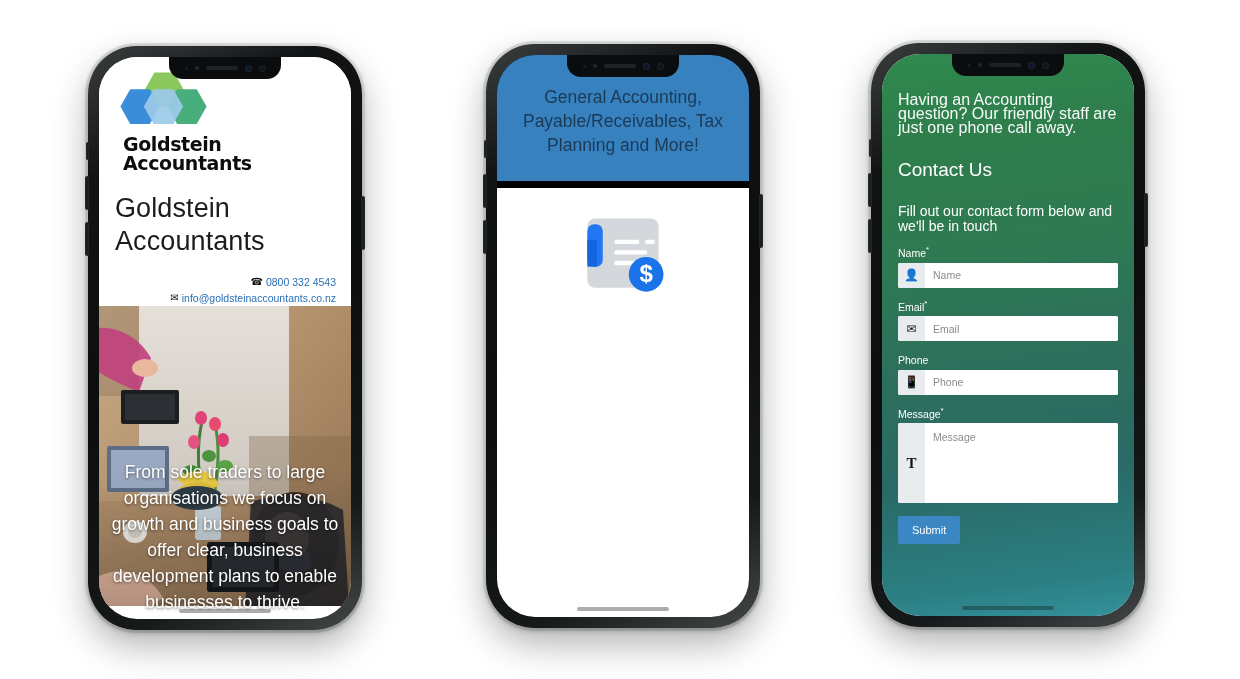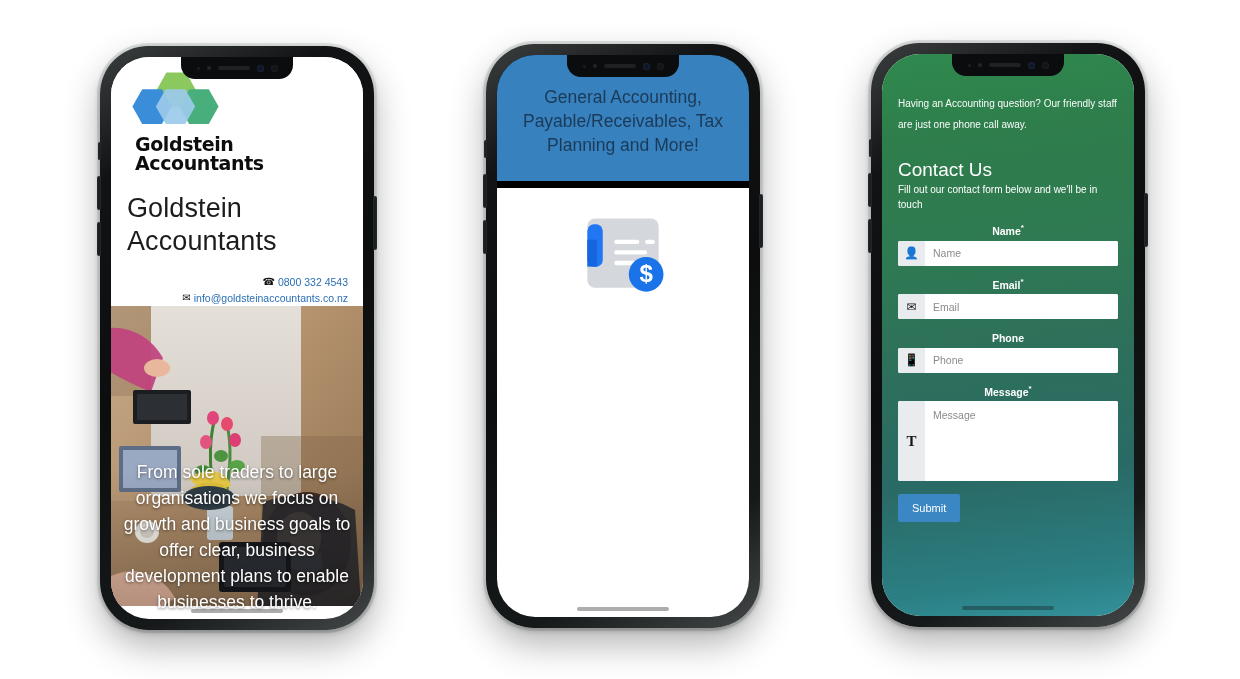--- a/index.html
+++ b/index.html
@@ -50,21 +50,21 @@
   .nd.s{width:3px;height:3px;background:#1b1f20;}
   .nd.cam{width:7px;height:7px;background:#0f1626;box-shadow:inset 0 0 2px #2b3a55;}
   .nd.cam2{width:7px;height:7px;background:#131617;box-shadow:inset 0 0 2px #2a2f30;}
   .speaker{width:32px;height:4px;border-radius:3px;background:#1e2223;}
   .homebar{
     position:absolute;bottom:6px;left:50%;transform:translateX(-50%);
     width:92px;height:4px;border-radius:3px;background:rgba(20,20,20,.35);z-index:41;
   }
 
   
-  #phone-1{left:100px;top:46px;}
+  #phone-1{left:88px;top:46px;}
   #phone-2{left:486px;top:44px;}
   #phone-3{left:871px;top:43px;}
 
   
   .s1{display:flex;flex-direction:column;height:100%;background:#fff;}
   .s1-top{padding:14px 14px 0;background:#fff;flex:0 0 auto;}
   .logo-wrap{display:flex;flex-direction:column;align-items:flex-start;padding-left:6px;}
   .logo-mark{width:92px;height:62px;}
   .logo-txt{
     font-family:"DejaVu Sans", sans-serif;
@@ -105,25 +105,25 @@
   .svc-desc{font-size:10.5px;color:#2b2b2b;line-height:15px;margin-top:9px;padding:0 6px;}
   .svc-2{margin-top:auto;padding-bottom:6px;}
 
   
   .s3{
     height:100%;
     background:linear-gradient(173deg,#2f8a4e 0%,#2e7d4b 16%,#2f7a52 34%,#2d6f5c 55%,#2a6a66 74%,#2b7f83 92%,#33919b 100%);
     color:#fff;padding:30px 16px 0;box-sizing:border-box;overflow:hidden;
   }
   .s3 .h1{font-size:20px;font-weight:400;line-height:26px;}
-  .s3 .sub{font-size:10px;line-height:21px;margin-top:9px;opacity:.97;}
+  .s3 .sub{font-size:16px;line-height:14px;margin-top:9px;opacity:.97;}
   .s3 .h2{font-size:19px;font-weight:400;margin-top:24px;}
-  .s3 .sub2{font-size:10px;line-height:15px;margin-top:1px;}
+  .s3 .sub2{font-size:14px;line-height:15px;margin-top:23px;}
   .fld{margin-top:11px;}
-  .fld-label{font-size:10.5px;font-weight:bold;margin-bottom:4px;text-align:center;}
+  .fld-label{font-size:10.5px;font-weight:normal;margin-bottom:4px;}
   .req{font-size:8px;vertical-align:super;}
   .inputrow{display:flex;background:#fff;border-radius:2px;overflow:hidden;height:25px;}
   .in-ico{
     width:27px;flex:0 0 27px;background:#e9ecef;display:flex;
     align-items:center;justify-content:center;color:#161616;font-size:12px;
   }
   .in-box{
     flex:1;border:0;outline:0;background:#fff;
     font-family:"Liberation Sans", sans-serif;font-size:10.5px;color:#555;
     padding:0 8px;

